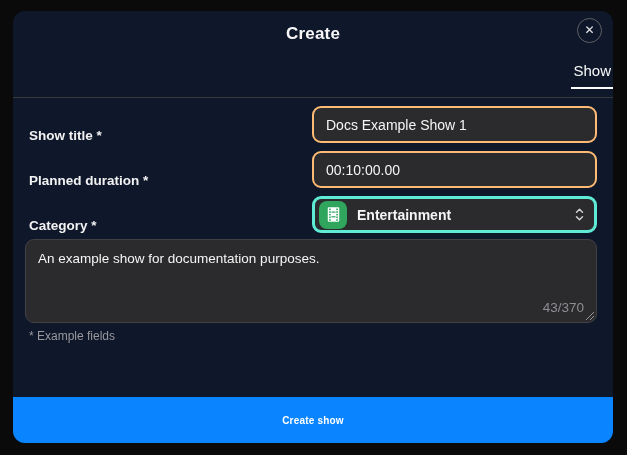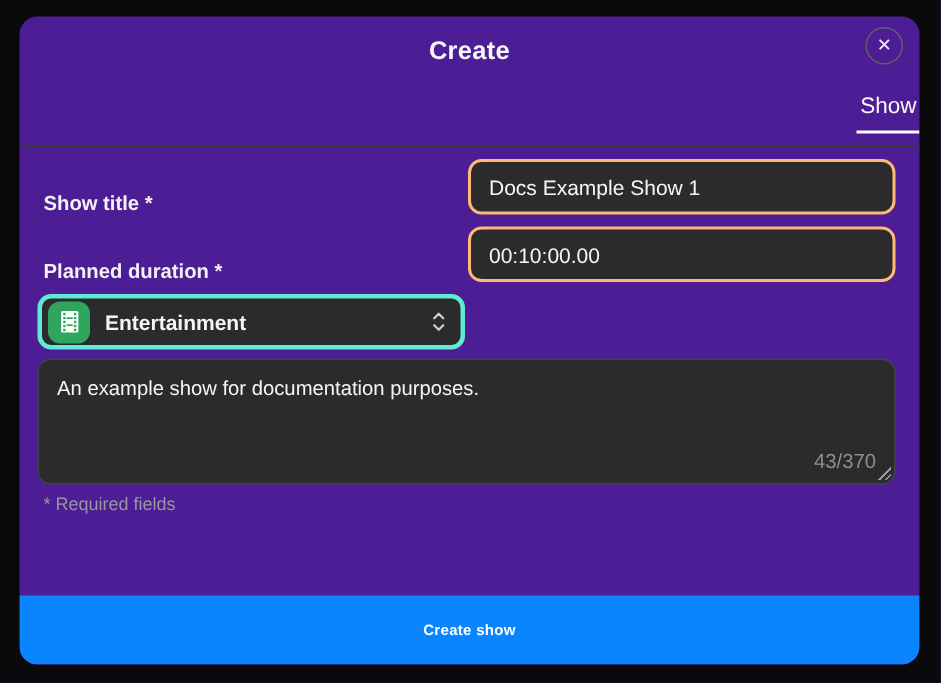--- a/index.html
+++ b/index.html
@@ -6,21 +6,21 @@
   html, body {
     width: 627px; height: 455px;
     background: #0a0a0b;
     font-family: "Liberation Sans", sans-serif;
     overflow: hidden;
   }
   .modal {
     position: absolute;
     left: 13px; top: 11px;
     width: 600px; height: 432px;
-    background: #4c1d95;
+    background: #0f172a;
     border-radius: 12px;
     overflow: hidden;
   }
   .header { position: relative; padding-top: 12px; }
   .title {
     text-align: center;
     color: #f7f7f8;
     font-size: 17px;
     font-weight: 700;
     line-height: 22px;
@@ -179,20 +179,21 @@
     </div>
 
     <div class="row">
       <div class="field-label">Planned duration *</div>
       <div class="control">
         <input class="text-input" type="text" value="00:10:00.00" style="">
       </div>
     </div>
 
     <div class="row last">
+      <div class="field-label">Category *</div>
       <div class="control">
         <div class="select-box">
           <span class="cat-icon">
             <svg width="17" height="17" viewBox="0 0 16 16">
               <rect x="2.6" y="1.2" width="10.8" height="13.6" rx="1" fill="#ffffff"></rect>
               <g fill="#2fa55e">
                 <rect x="3.9" y="2.4" width="1.5" height="1.5"></rect>
                 <rect x="3.9" y="4.9" width="1.5" height="1.5"></rect>
                 <rect x="3.9" y="7.4" width="1.5" height="1.5"></rect>
                 <rect x="3.9" y="9.9" width="1.5" height="1.5"></rect>
@@ -217,19 +218,19 @@
         </div>
       </div>
     </div>
 
     <div class="textarea-wrap">
       <textarea class="desc-textarea" style="">An example show for documentation purposes.</textarea>
       <span class="char-counter">43/370</span>
       <span class="resize-handle"></span>
     </div>
 
-    <div class="required-note">* Required fields</div>
+    <div class="required-note">* Example fields</div>
 
   </div>
 
   <button class="submit-btn">Create show</button>
 
 </div>
 
 </body></html>

